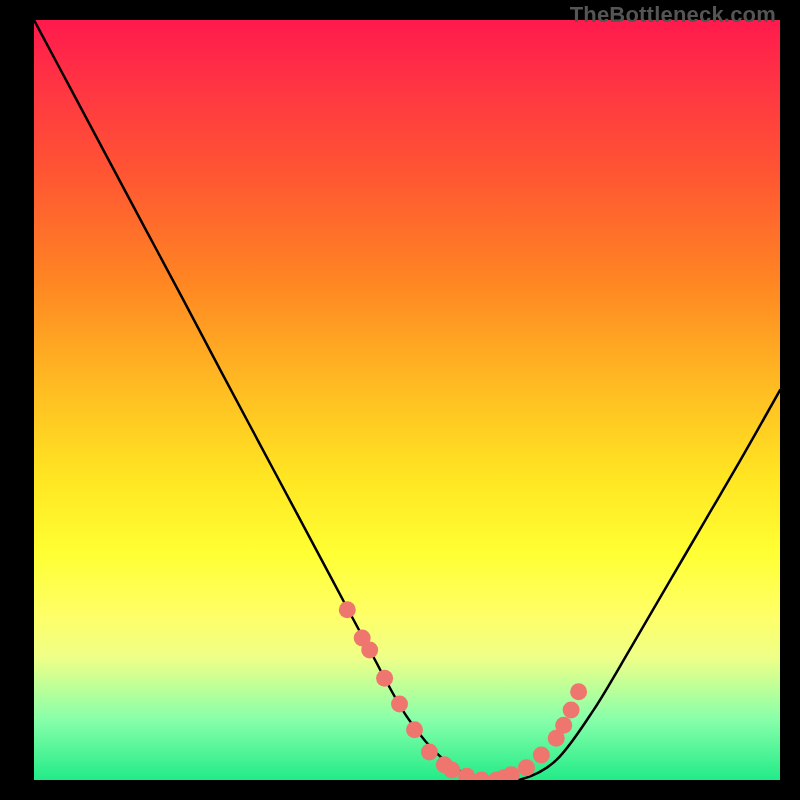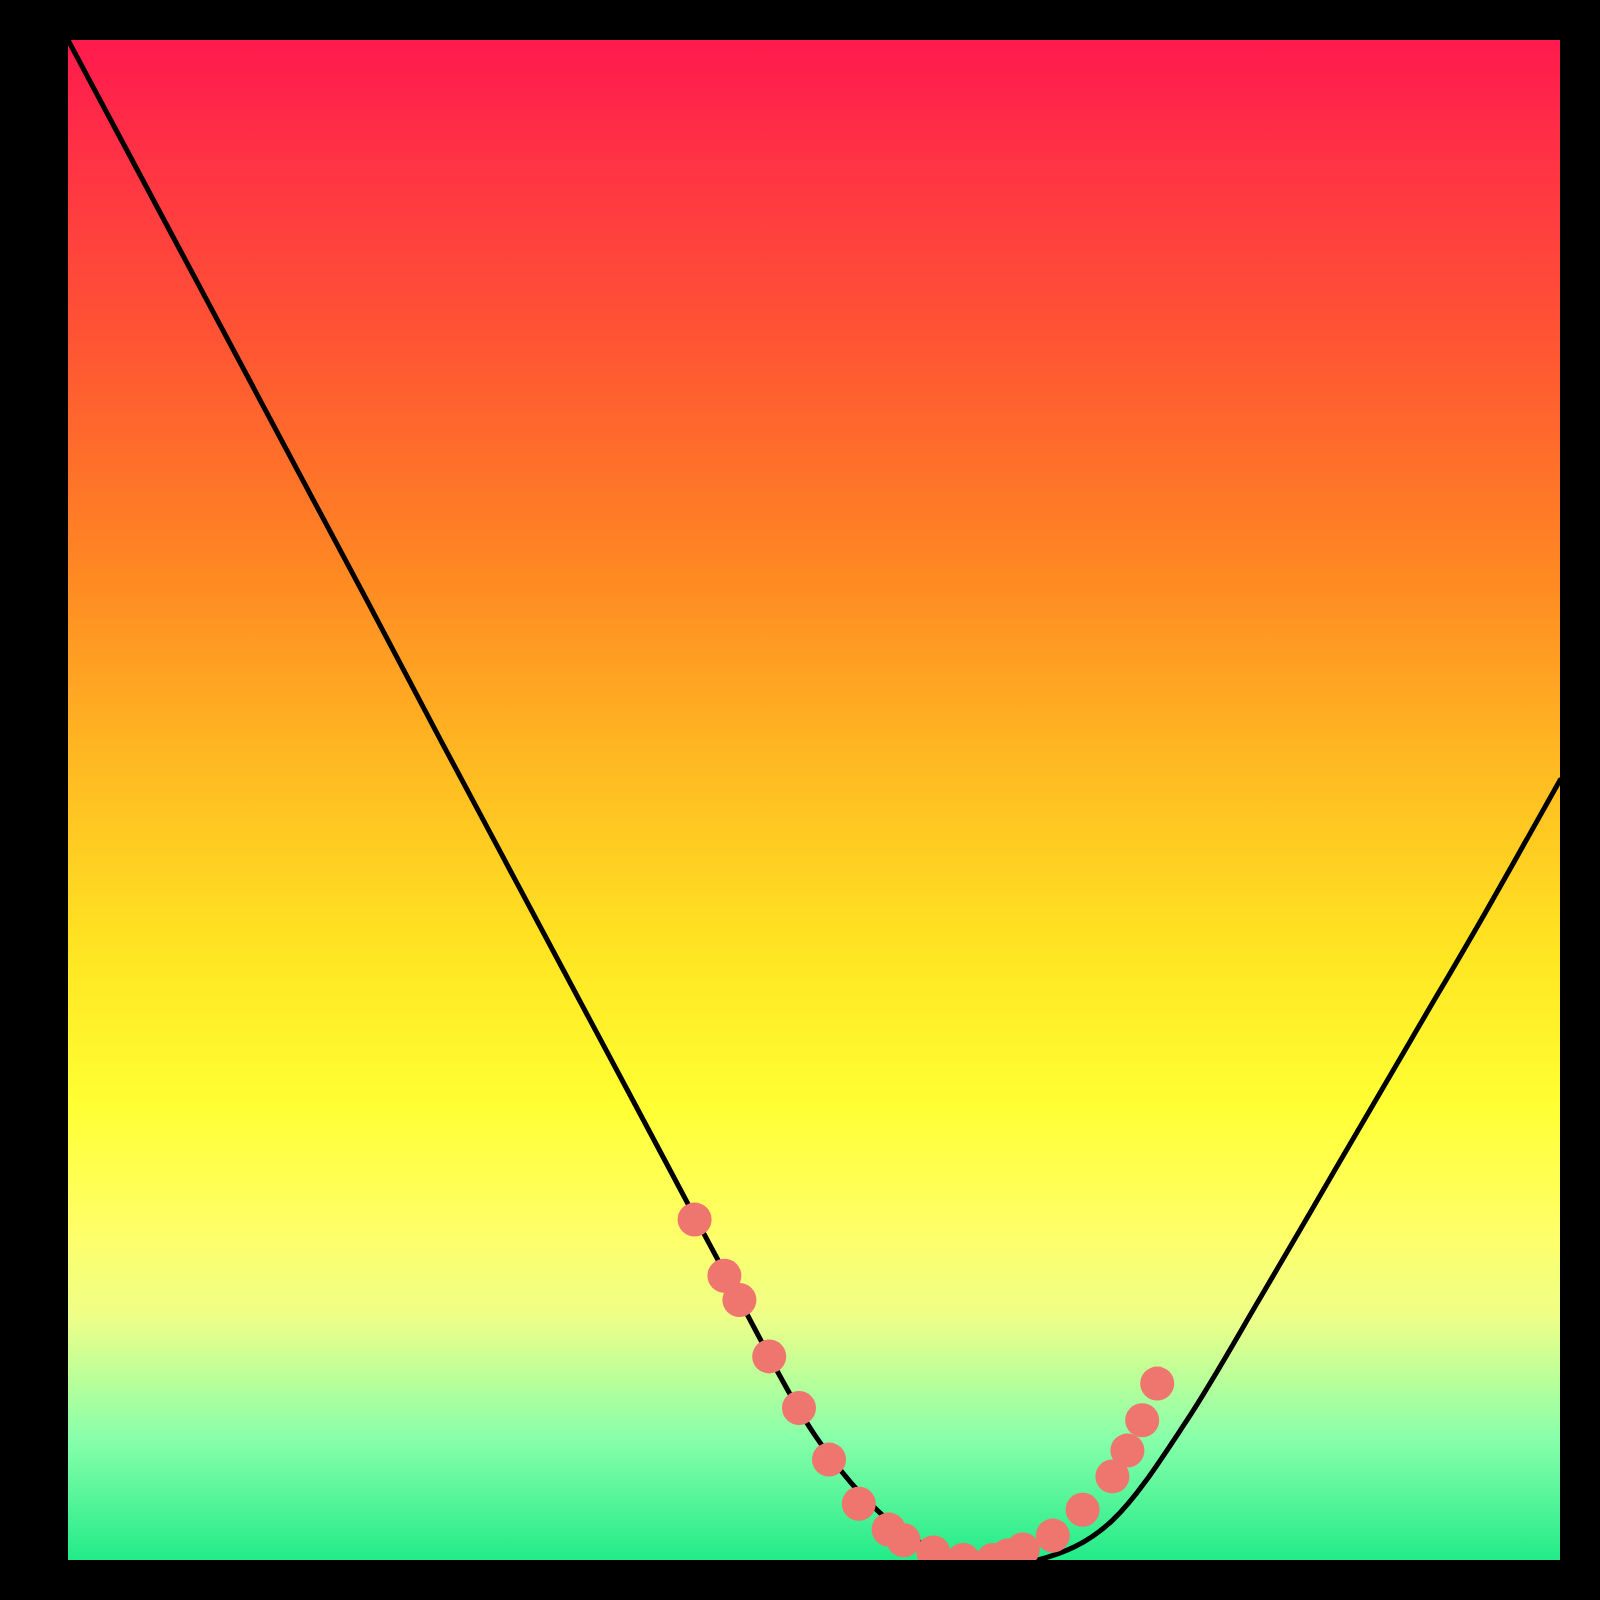--- a/index.html
+++ b/index.html
@@ -72,13 +72,14 @@
           <circle cx="477.4" cy="754.7" r="8.5" fill="#ee766e"></circle>
           <circle cx="492.4" cy="747.8" r="8.5" fill="#ee766e"></circle>
           <circle cx="507.3" cy="734.9" r="8.5" fill="#ee766e"></circle>
           <circle cx="522.2" cy="718.2" r="8.5" fill="#ee766e"></circle>
           <circle cx="529.7" cy="705.3" r="8.5" fill="#ee766e"></circle>
           <circle cx="537.1" cy="690.1" r="8.5" fill="#ee766e"></circle>
           <circle cx="544.6" cy="671.8" r="8.5" fill="#ee766e"></circle>
         </g>
     </svg>
   </div>
+  <div class="watermark">TheBottleneck.com</div>
 </div>
 
 </body></html>

